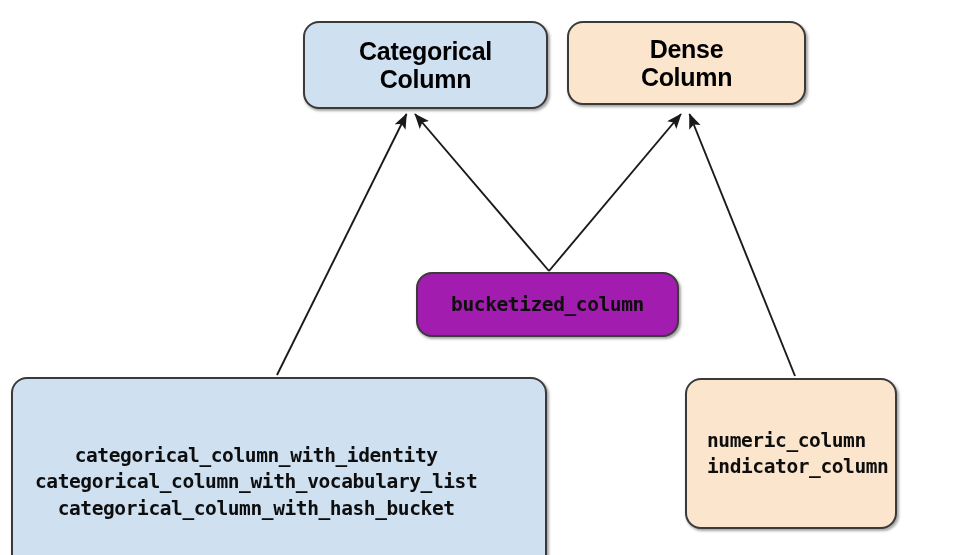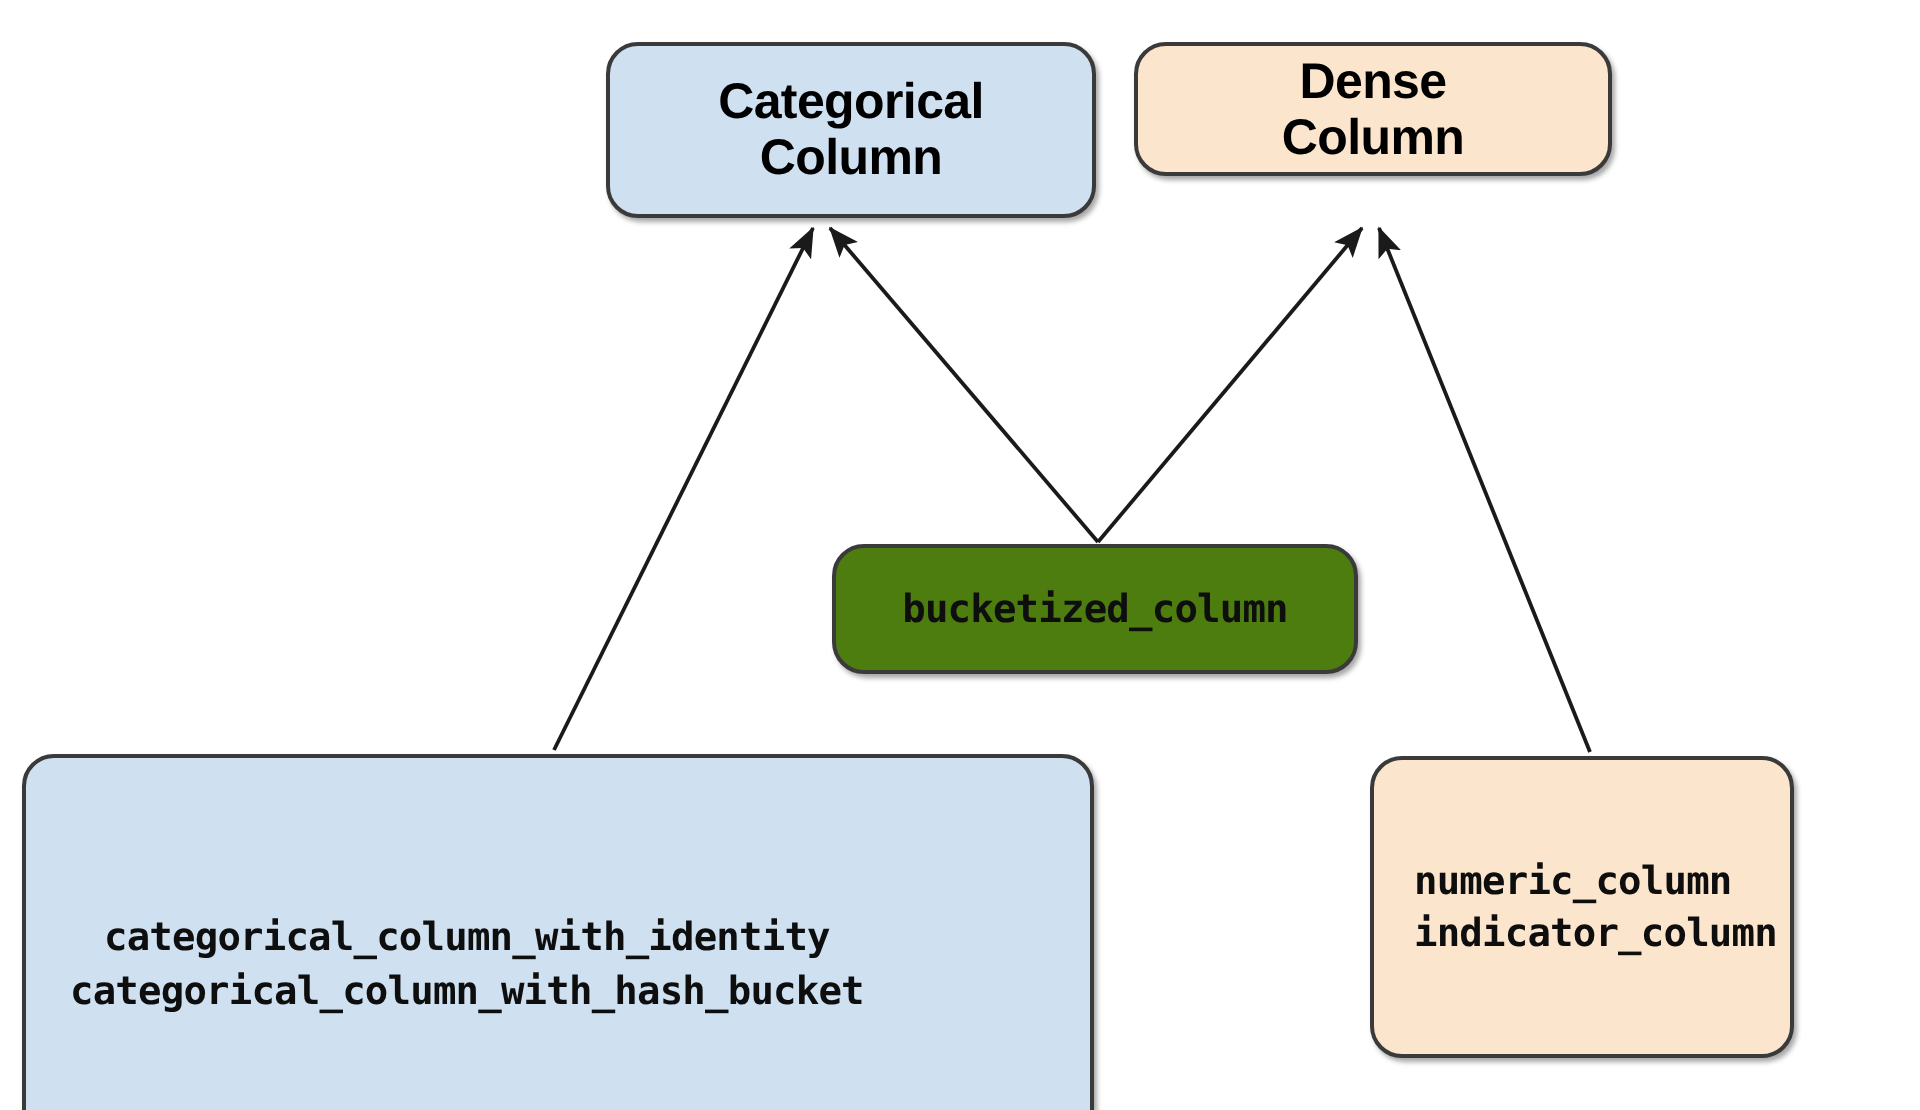--- a/index.html
+++ b/index.html
@@ -72,26 +72,26 @@
     gap: 7px;
   }
 
   
   #node-categorical-column {
     left: 287px; top: 21px; width: 245px; height: 88px;
     background: #cfe0f1;
     margin-left: 16px;
   }
   #node-dense-column {
-    left: 567px; top: 21px; width: 239px; height: 67px;
+    left: 567px; top: 21px; width: 239px; height: 84px;
     background: #fbe5cd;
   }
   #node-bucketized-column {
     left: 416px; top: 272px; width: 263px; height: 65px;
-    background: #4d7c0f;
+    background: #a21caf;
     align-items: center;
   }
   #node-categorical-functions {
     left: 11px; top: 377px; width: 536px; height: 210px;
     background: #cfe0f1;
     padding-left: 22px;
     text-align: center;
   }
   #node-dense-functions {
     left: 685px; top: 378px; width: 212px; height: 151px;
@@ -130,20 +130,21 @@
 Column</div>
   </div>
 
   <div class="node" id="node-bucketized-column">
     <div class="mono-label">bucketized_column</div>
   </div>
 
   <div class="node list-node" id="node-categorical-functions">
     <div class="node-list">
       <span class="mono-label">categorical_column_with_identity</span>
+      <span class="mono-label">categorical_column_with_vocabulary_list</span>
       <span class="mono-label">categorical_column_with_hash_bucket</span>
     </div>
   </div>
 
   <div class="node list-node" id="node-dense-functions">
     <div class="node-list">
       <span class="mono-label">numeric_column</span>
       <span class="mono-label">indicator_column</span>
     </div>
   </div>

